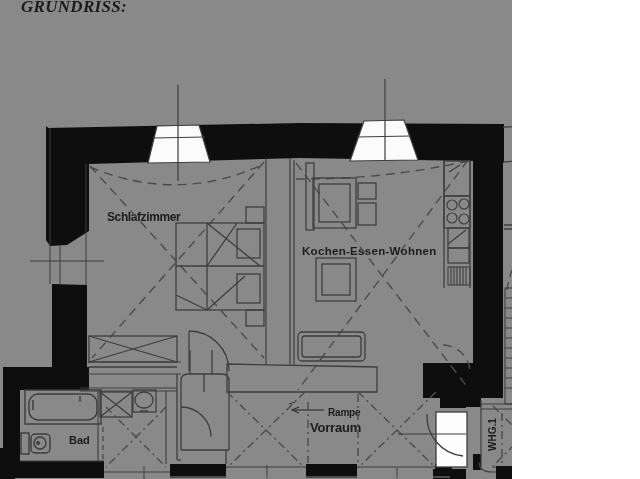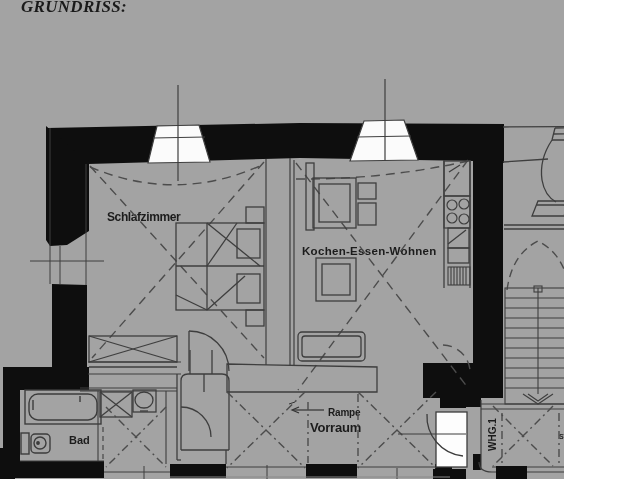--- a/index.html
+++ b/index.html
@@ -1,16 +1,16 @@
 <!DOCTYPE html>
 <html><head>
 <meta charset="utf-8">
 <style>
   html,body{margin:0;padding:0;background:#ffffff;}
-  #page{position:relative;width:564px;height:479px;background:#a3a3a3;overflow:hidden;filter:grayscale(1);
+  #page{position:relative;width:512px;height:479px;background:#f97316;overflow:hidden;filter:grayscale(1);
         font-family:"Liberation Sans", sans-serif;}
   svg{position:absolute;left:0;top:0;}
   .lbl{font-family:"Liberation Sans", sans-serif;font-weight:bold;fill:#1c1c1c;}
 </style>
 </head>
 <body>
 <div id="page">
 <svg width="640" height="479" viewBox="0 0 640 479">
 
   <text x="21" y="12" style="font-family:'Liberation Serif',serif;font-weight:bold;font-style:italic;font-size:17px;fill:#1a1a1a;letter-spacing:0.3px;">GRUNDRISS:</text>

